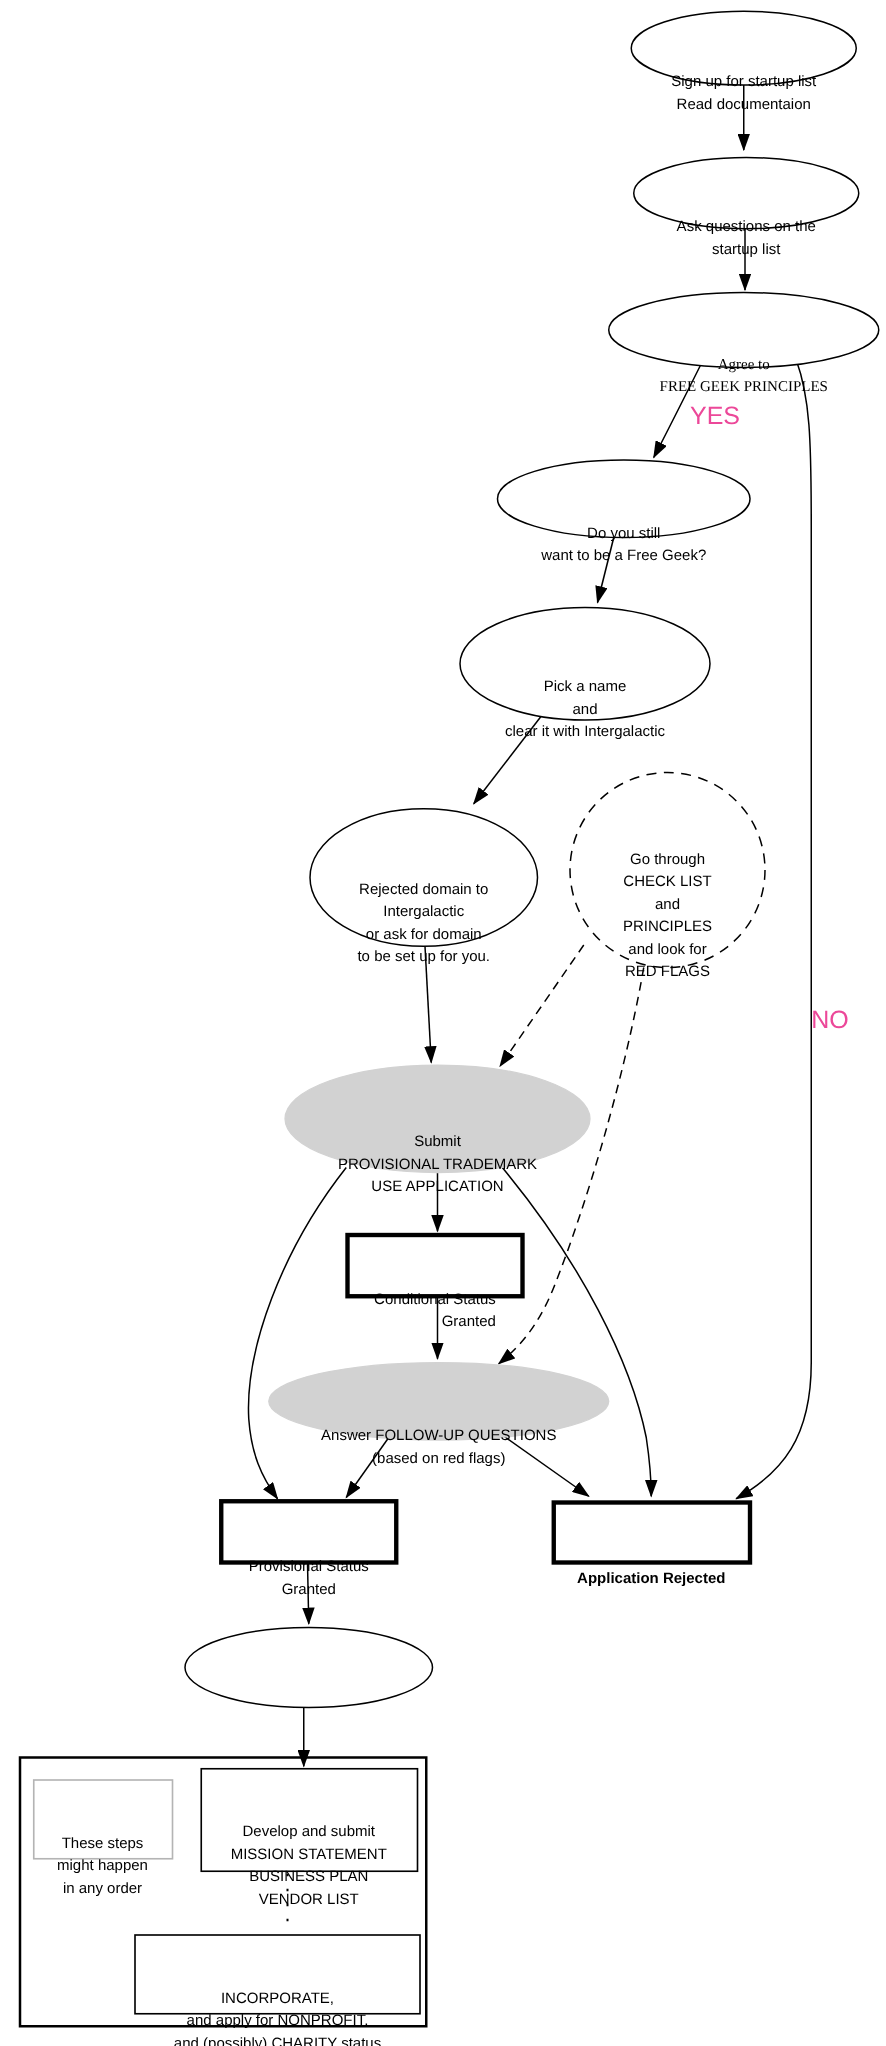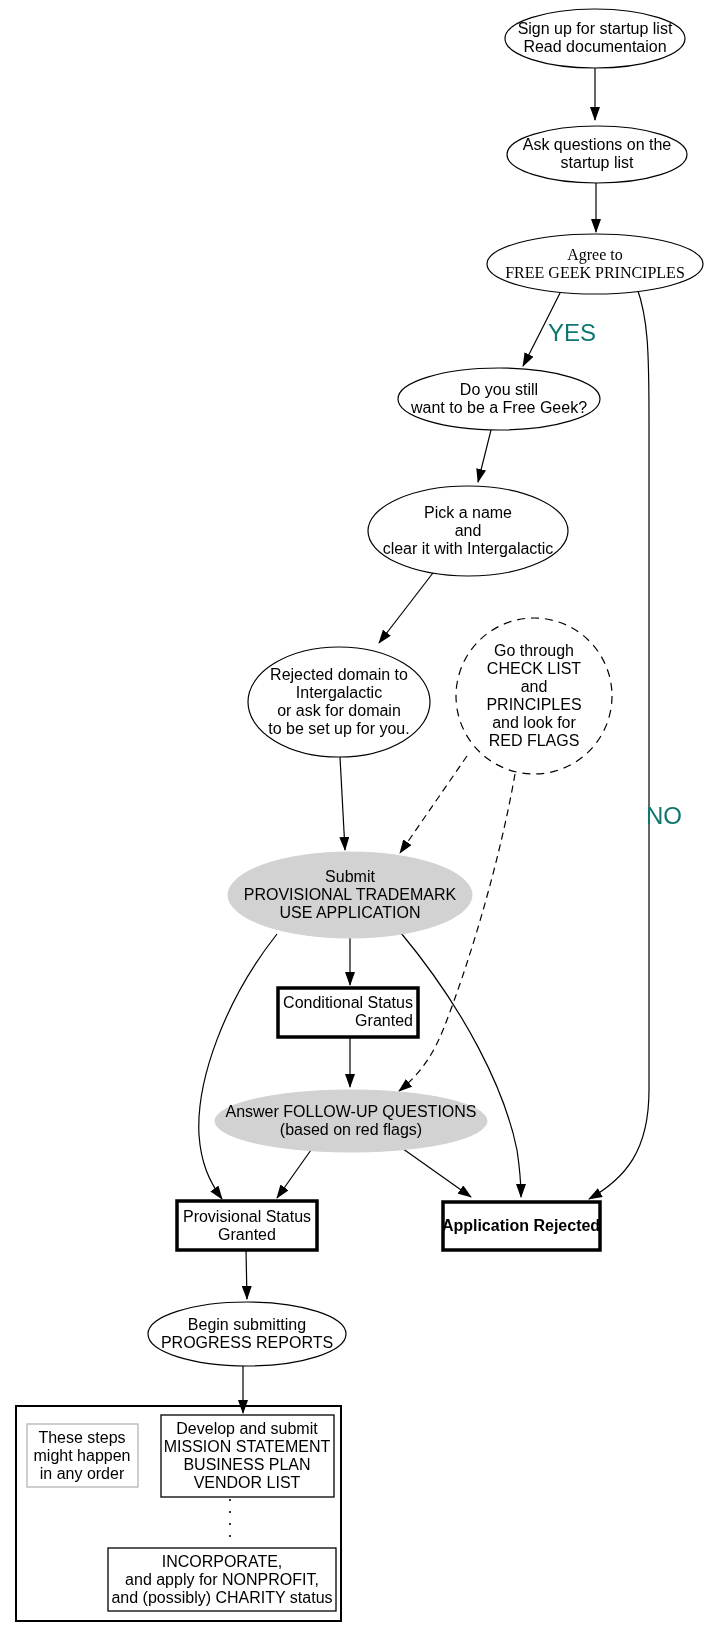--- a/index.html
+++ b/index.html
@@ -11,31 +11,32 @@
     font-family: "Liberation Sans", "DejaVu Sans", sans-serif;
     color: #000000;
     overflow: hidden;
   }
   .canvas svg { position: absolute; left: 0; top: 0; }
   .nlabel {
     position: absolute;
     transform: translate(-50%, -50%);
     text-align: center;
     white-space: pre;
-    font-size: 16px;
+    font-size: 12px;
     line-height: 18px;
     color: #000000;
+    margin-top: 36px;
   }
   .elabel {
     position: absolute;
     transform: translate(-50%, -50%);
     white-space: pre;
-    font-size: 24px;
+    font-size: 20px;
     line-height: 24px;
-    color: #0f766e;
+    color: #ec4899;
     text-align: center;
   }
 </style>
 </head>
 <body>
 
 <div class="canvas">
 
   <svg width="709" height="1637" viewBox="0 0 709 1637">
     <defs>
@@ -111,22 +112,20 @@
   <div class="nlabel" style="left:350px; top:895px;">Submit
 PROVISIONAL TRADEMARK
 USE APPLICATION</div>
   <div class="nlabel" style="left:348px; top:1012px;text-align:right;">Conditional Status
 Granted</div>
   <div class="nlabel" style="left:351px; top:1121px;">Answer FOLLOW-UP QUESTIONS
 (based on red flags)</div>
   <div class="nlabel" style="left:247px; top:1226px;">Provisional Status
 Granted</div>
   <div class="nlabel" style="left:521px; top:1226px;font-weight:bold;">Application Rejected</div>
-  <div class="nlabel" style="left:247px; top:1334px;">Begin submitting
-PROGRESS REPORTS</div>
   <div class="nlabel" style="left:247px; top:1456px;">Develop and submit
 MISSION STATEMENT
 BUSINESS PLAN
 VENDOR LIST</div>
   <div class="nlabel" style="left:222px; top:1580px;">INCORPORATE,
 and apply for NONPROFIT,
 and (possibly) CHARITY status</div>
   <div class="nlabel" style="left:82px;  top:1456px;">These steps
 might happen
 in any order</div>

